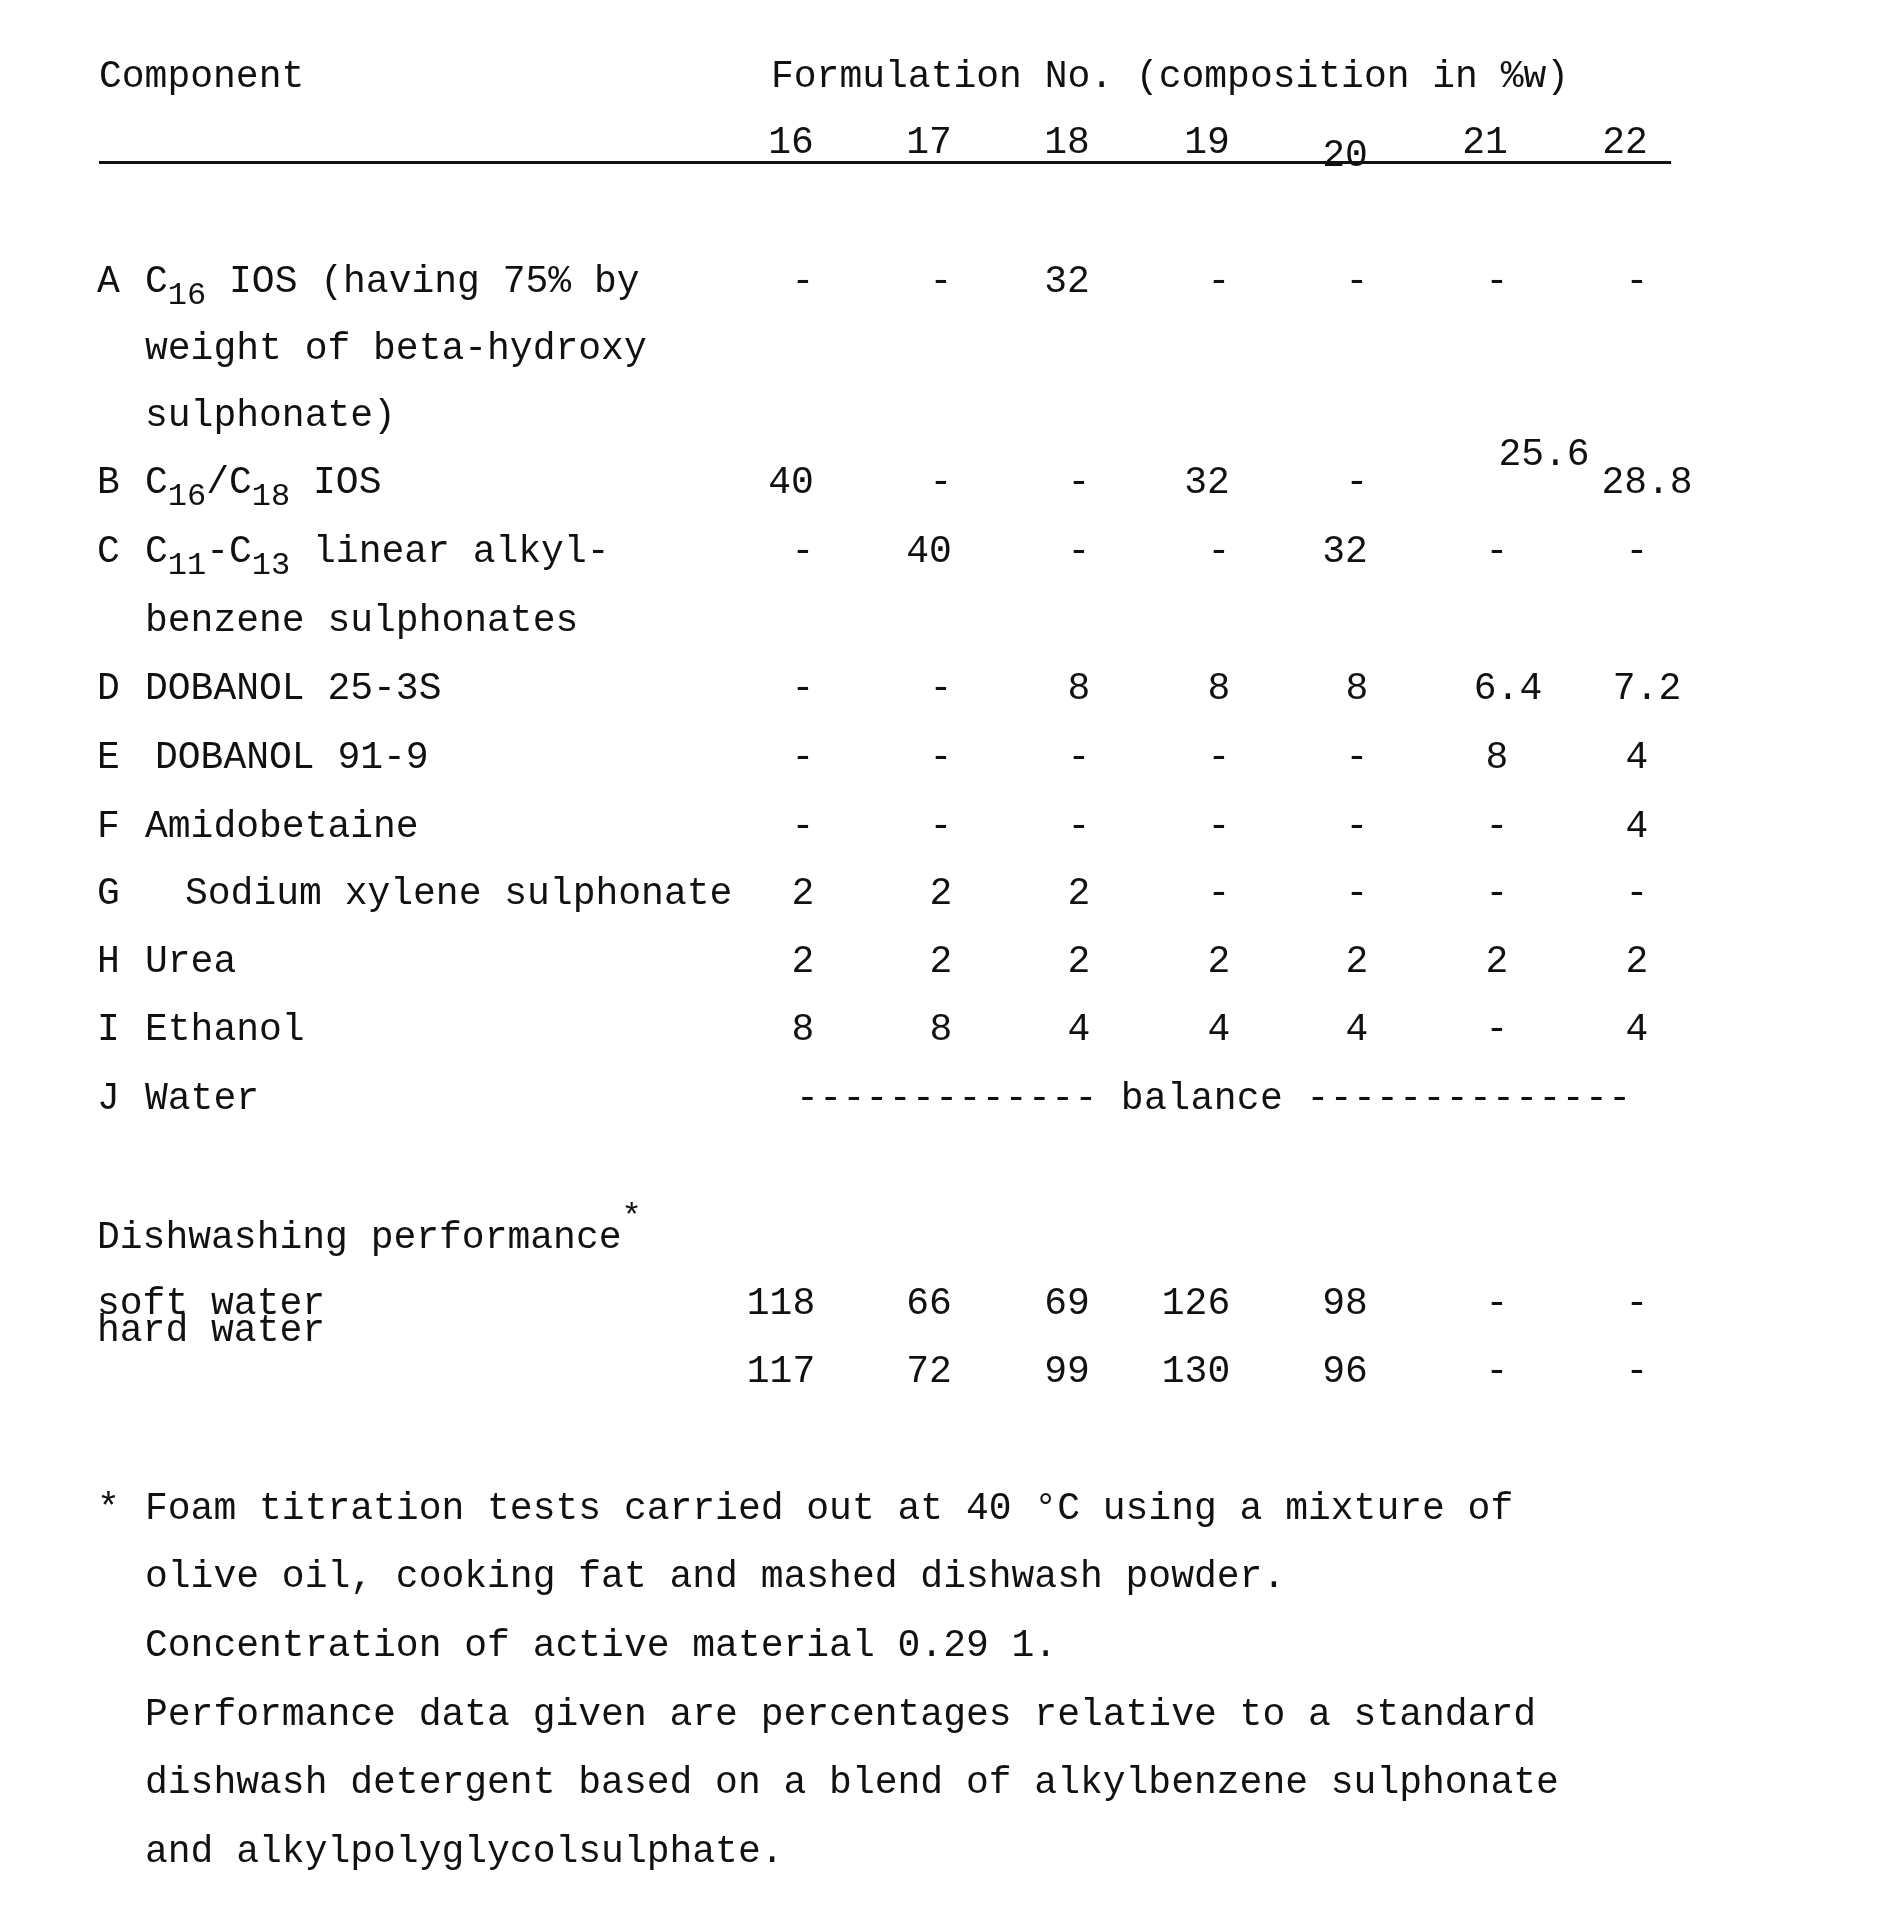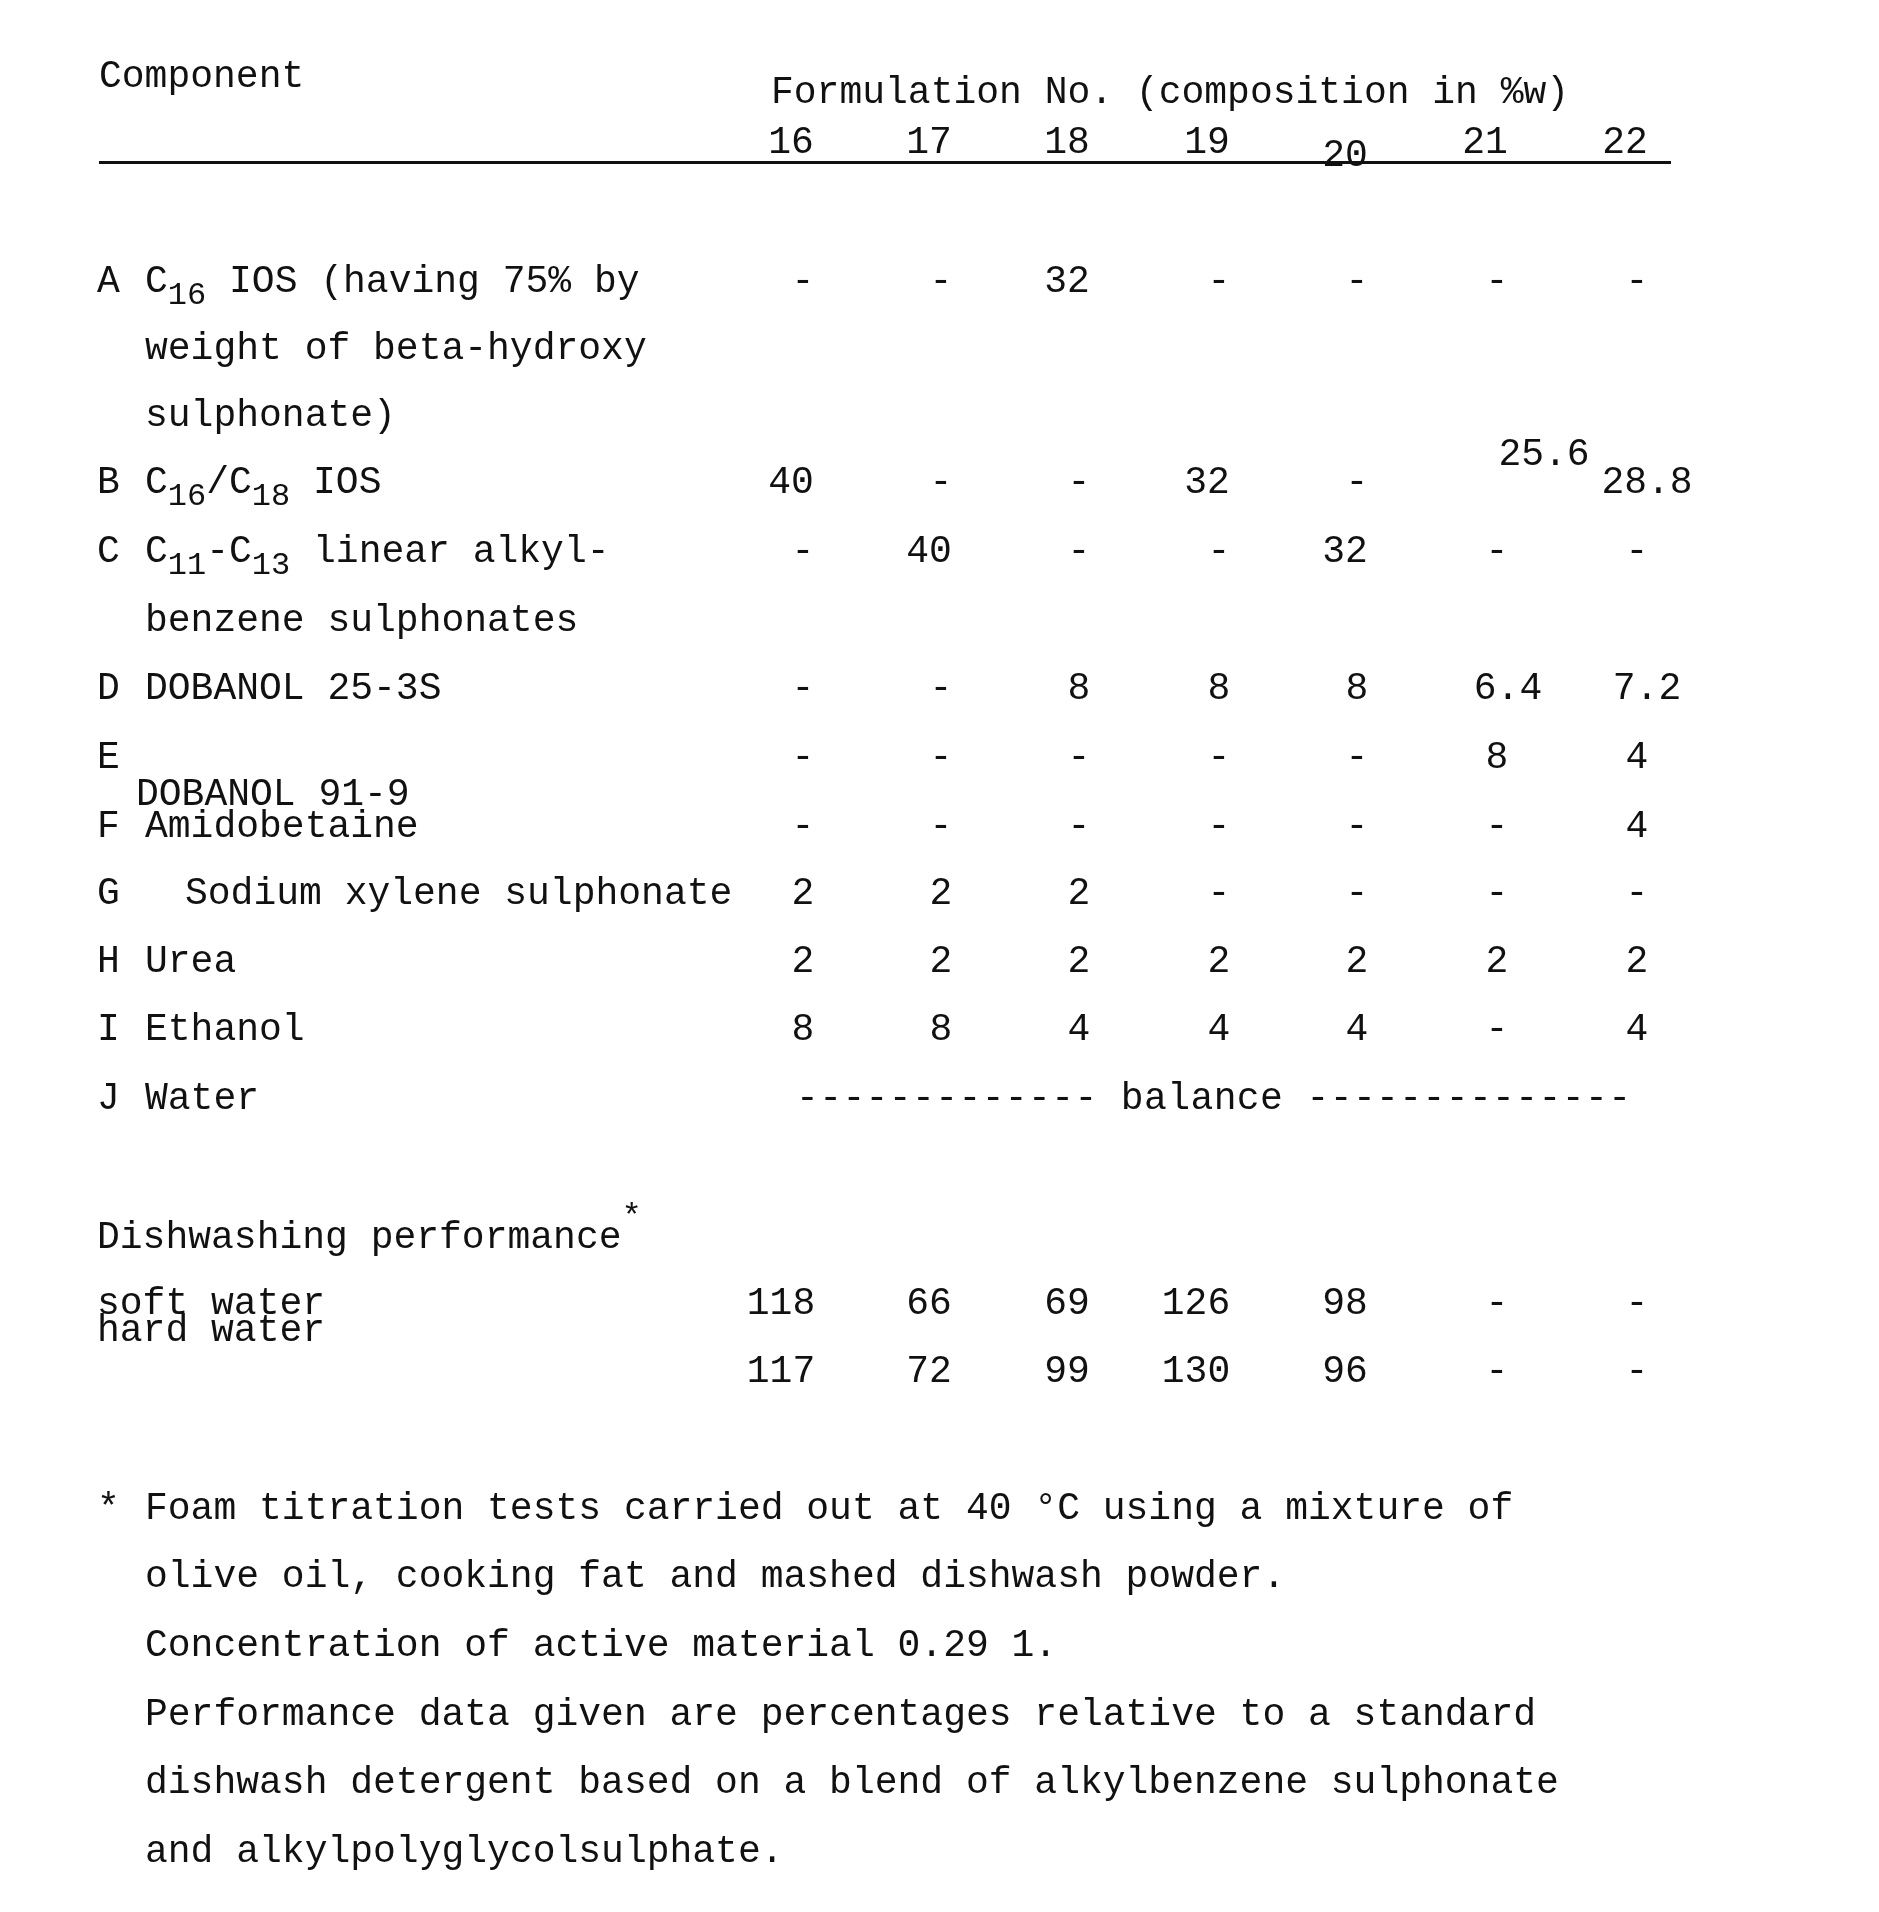--- a/index.html
+++ b/index.html
@@ -12,21 +12,21 @@
   .t { position: absolute; white-space: pre; line-height: 1; }
   .hdr-rule { position: absolute; left: 99px; top: 161px; width: 1572px; height: 3px; background: #111; }
   .num { position: absolute; white-space: pre; line-height: 1; transform: translateX(-50%); text-align: center; }
   sub { font-size: 32px; vertical-align: -12px; line-height: 0; }
   .star-sup { font-size: 34px; vertical-align: 22px; line-height: 0; }
 </style>
 </head>
 <body>
 
 <div class="t" style="left:99px; top:58px;">Component</div>
-<div class="t" style="left:771px; top:74px;">Formulation No. (composition in %w)</div>
+<div class="t" style="left:771px; top:58px;">Formulation No. (composition in %w)</div>
 
 <div class="num" style="left:791px; top:124px;">16</div>
 <div class="num" style="left:929px; top:124px;">17</div>
 <div class="num" style="left:1067px; top:124px;">18</div>
 <div class="num" style="left:1207px; top:124px;">19</div>
 <div class="num" style="left:1345px; top:124px;margin-top:13px;">20</div>
 <div class="num" style="left:1485px; top:124px;">21</div>
 <div class="num" style="left:1625px; top:124px;">22</div>
 
 <div class="hdr-rule"></div>
@@ -77,21 +77,21 @@
   <div class="num" style="left:941px; top:670px;">-</div>
   <div class="num" style="left:1079px; top:670px;">8</div>
   <div class="num" style="left:1219px; top:670px;">8</div>
   <div class="num" style="left:1357px; top:670px;">8</div>
   <div class="num" style="left:1508px; top:670px;">6.4</div>
   <div class="num" style="left:1647px; top:670px;">7.2</div>
 </div>
 
 <div>
   <div class="t" style="left:97px; top:739px;">E</div>
-  <div class="t" style="left:136px; top:739px;margin-top:37px;">DOBANOL 91-9</div>
+  <div class="t" style="left:155px; top:739px;">DOBANOL 91-9</div>
   <div class="num" style="left:803px; top:739px;">-</div>
   <div class="num" style="left:941px; top:739px;">-</div>
   <div class="num" style="left:1079px; top:739px;">-</div>
   <div class="num" style="left:1219px; top:739px;">-</div>
   <div class="num" style="left:1357px; top:739px;">-</div>
   <div class="num" style="left:1497px; top:739px;">8</div>
   <div class="num" style="left:1637px; top:739px;">4</div>
 </div>
 
 <div>

